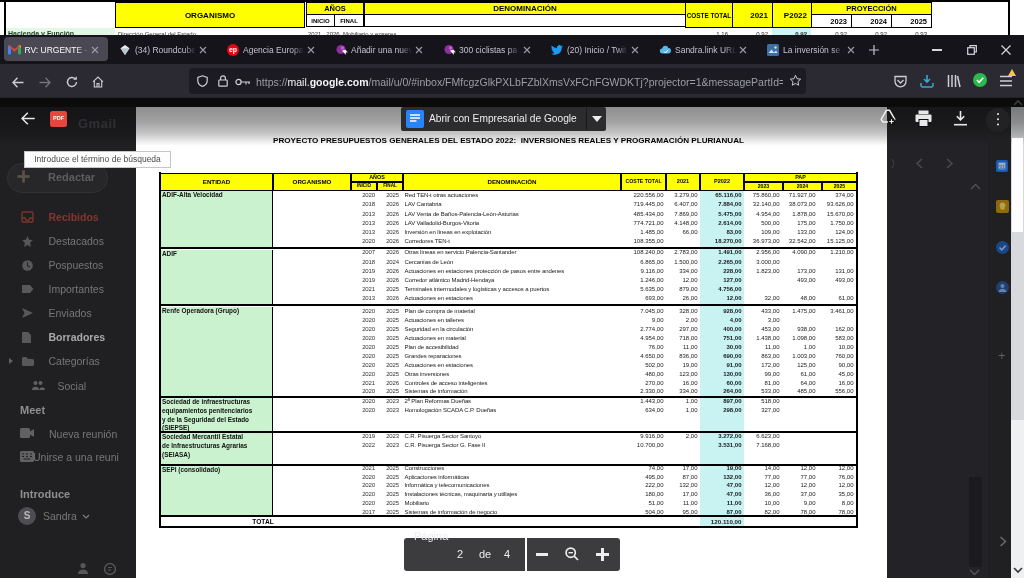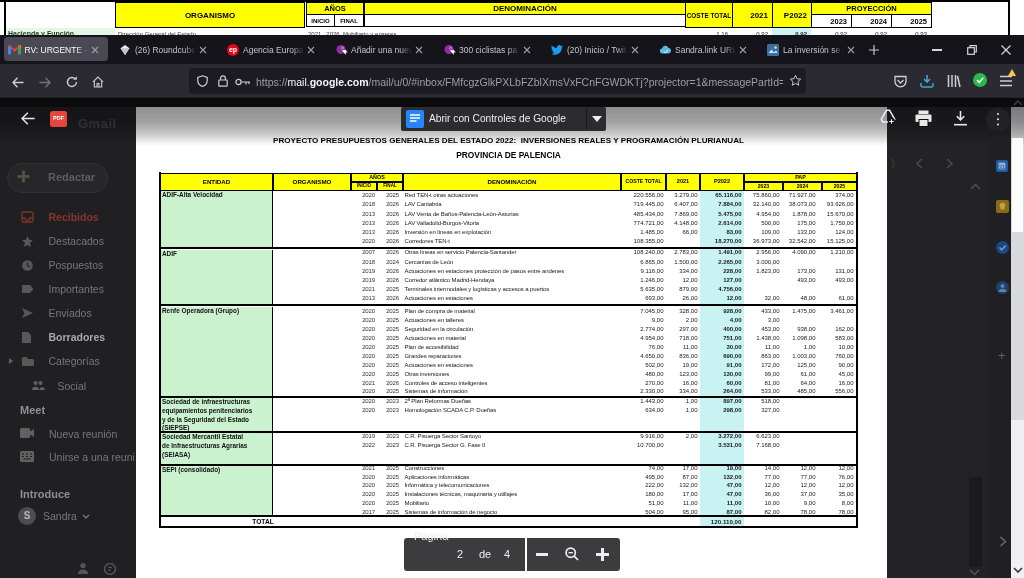--- a/index.html
+++ b/index.html
@@ -53,21 +53,21 @@
       <path d="M0 1.5h1.5L6.5 5 11.5 1.5H13L6.5 7.8z" fill="#ea4335"></path>
     </svg>
 <div class="a" style="left:24.5px;top:45px;width:66px;overflow:hidden;font-size:8.5px;color:#fbfbfe;white-space:nowrap;-webkit-mask-image:linear-gradient(to right,#000 78%,transparent 97%)">RV: URGENTE - F</div>
 <svg class="a" style="left:91px;top:45.5px" width="8" height="8" viewBox="0 0 8 8">
       <path d="M1 1l6 6M7 1L1 7" stroke="#9d9da7" stroke-width="1.1"></path>
     </svg>
 <svg class="a" style="left:119px;top:44px" width="12" height="12" viewBox="0 0 12 12">
       <path d="M6 1l4.5 3.2L6 11 1.5 4.2z" fill="#e8eef1"></path>
       <path d="M1.5 4.2h9L6 11z" fill="#b8c8cf"></path>
     </svg>
-<div class="a" style="left:135px;top:45px;width:63px;overflow:hidden;font-size:8.5px;color:#c3c3cc;white-space:nowrap;-webkit-mask-image:linear-gradient(to right,#000 78%,transparent 97%)">(26) Roundcube</div>
+<div class="a" style="left:135px;top:45px;width:63px;overflow:hidden;font-size:8.5px;color:#c3c3cc;white-space:nowrap;-webkit-mask-image:linear-gradient(to right,#000 78%,transparent 97%)">(34) Roundcube</div>
 <svg class="a" style="left:199px;top:45.5px" width="8" height="8" viewBox="0 0 8 8">
       <path d="M1 1l6 6M7 1L1 7" stroke="#9d9da7" stroke-width="1.1"></path>
     </svg>
 <div class="a" style="left:227px;top:44px;width:12px;height:12px;border-radius:6px;background:#e30613;color:#fff;font-size:7px;font-weight:bold;text-align:center;line-height:12px">ep</div>
 <div class="a" style="left:243px;top:45px;width:63px;overflow:hidden;font-size:8.5px;color:#c3c3cc;white-space:nowrap;-webkit-mask-image:linear-gradient(to right,#000 78%,transparent 97%)">Agencia Europa</div>
 <svg class="a" style="left:307px;top:45.5px" width="8" height="8" viewBox="0 0 8 8">
       <path d="M1 1l6 6M7 1L1 7" stroke="#9d9da7" stroke-width="1.1"></path>
     </svg>
 <svg class="a" style="left:335px;top:44px" width="13" height="13" viewBox="0 0 13 13">
       <circle cx="6" cy="5.5" r="4.5" fill="#8e2f9e"></circle>
@@ -225,37 +225,36 @@
 <div class="a" style="left:20px;top:404px;font-size:11px;font-weight:bold;color:#8f8f8f">Meet</div>
 <svg class="a" style="left:20px;top:428px" width="14" height="10" viewBox="0 0 14 10">
       <rect width="10" height="10" rx="1.5" fill="#616161"></rect>
       <path d="M10 3.5L14 1v8l-4-2.5z" fill="#616161"></path>
     </svg>
 <div class="sideitem" style="left:49px;top:427.5px;font-size:10.5px">Nueva reunión</div>
 <svg class="a" style="left:20px;top:451px" width="14" height="11" viewBox="0 0 14 11">
       <rect width="14" height="11" rx="1.5" fill="#616161"></rect>
       <path d="M2 3h2M6 3h2M10 3h2M2 5.5h2M6 5.5h2M10 5.5h2M3.5 8h7" stroke="#202023" stroke-width="1"></path>
     </svg>
-<div class="sideitem" style="left:49px;top:451px;font-size:10.5px">Unirse a una reuni</div>
+<div class="sideitem" style="left:33px;top:451px;font-size:10.5px">Unirse a una reuni</div>
 <div class="a" style="left:20px;top:488px;font-size:11px;font-weight:bold;color:#8f8f8f">Introduce</div>
 <div class="a" style="left:18px;top:507px;width:18px;height:18px;border-radius:9px;background:#4e4e52;color:#b9b9bd;font-size:10px;font-weight:bold;text-align:center;line-height:18px">S</div>
 <div class="sideitem" style="left:43px;top:510px;font-size:10.5px">Sandra</div>
 <svg class="a" style="left:82px;top:514px" width="8" height="5" viewBox="0 0 8 5">
       <path d="M1 1l3 3 3-3" stroke="#7d7d7d" stroke-width="1.2" fill="none"></path>
     </svg>
 <svg class="a" style="left:77px;top:562px" width="12" height="13" viewBox="0 0 12 13">
       <circle cx="6" cy="3.5" r="2.6" fill="#565656"></circle>
       <path d="M1 12c0-3 2.2-4.6 5-4.6s5 1.6 5 4.6z" fill="#565656"></path>
     </svg>
 <svg class="a" style="left:104px;top:563px" width="12" height="12" viewBox="0 0 12 12">
       <circle cx="6" cy="6" r="5.4" fill="none" stroke="#565656" stroke-width="1.4"></circle>
       <path d="M4 4.5h4M4 7h3" stroke="#565656" stroke-width="1.2"></path>
     </svg>
 <div class="a" style="left:160px;top:136px;width:697px;text-align:center;font-size:8.1px;font-weight:bold;color:#000;white-space:nowrap">PROYECTO PRESUPUESTOS GENERALES DEL ESTADO 2022:&nbsp; INVERSIONES REALES Y PROGRAMACIÓN PLURIANUAL</div>
-<div class="a" style="left:160px;top:149.5px;width:697px;text-align:center;font-size:8.4px;font-weight:bold;color:#000">PROVINCIA DE PALENCIA</div>
 <div class="a" style="left:700px;top:191px;width:44px;height:334.5px;background:#c9f3f3"></div>
 <div class="a yc" style="left:160px;top:172.5px;width:113px;height:18.5px;font-size:6.2px;line-height:1">ENTIDAD</div>
 <div class="a yc" style="left:273px;top:172.5px;width:78px;height:18.5px;font-size:6.2px;line-height:1">ORGANISMO</div>
 <div class="a yc" style="left:351px;top:172.5px;width:52px;height:9.5px;font-size:5.4px;line-height:1">AÑOS</div>
 <div class="a yc" style="left:351px;top:182px;width:26px;height:9px;font-size:4.6px;line-height:1">INICIO</div>
 <div class="a yc" style="left:377px;top:182px;width:26px;height:9px;font-size:4.6px;line-height:1">FINAL</div>
 <div class="a yc" style="left:403px;top:172.5px;width:218px;height:18.5px;font-size:6.2px;line-height:1">DENOMINACIÓN</div>
 <div class="a yc" style="left:621px;top:172.5px;width:45px;height:18.5px;font-size:5.2px;line-height:1">COSTE TOTAL</div>
 <div class="a yc" style="left:666px;top:172.5px;width:34px;height:18.5px;font-size:5.6px;line-height:1">2021</div>
 <div class="a yc" style="left:700px;top:172.5px;width:44px;height:18.5px;font-size:5.6px;line-height:1">P2022</div>
@@ -584,21 +583,21 @@
 <div class="a" style="left:78px;top:116px;font-size:13px;font-weight:bold;color:rgba(200,200,200,0.14);letter-spacing:0.5px">Gmail</div>
 <svg class="a" style="left:21px;top:112px" width="14" height="13" viewBox="0 0 14 13">
       <path d="M6.8 0.8L1 6.5l5.8 5.7M1 6.5h12.7" stroke="#e8e8e8" stroke-width="1.5" fill="none"></path>
     </svg>
 <div class="a" style="left:50px;top:111px;width:17px;height:15.5px;background:#e8453c;border-radius:2.5px;color:#fff;font-size:5.5px;font-weight:bold;text-align:center;line-height:15.5px">PDF</div>
 <div class="a" style="left:401px;top:107px;width:205px;height:24px;background:#2c2c2f;border-radius:2px"></div>
 <div class="a" style="left:406px;top:110px;width:17.5px;height:17.5px;background:#2684fc;border-radius:2px"></div>
 <svg class="a" style="left:410px;top:114px" width="10" height="10" viewBox="0 0 10 10">
       <path d="M0 1h10M0 4h10M0 7h6.5" stroke="#fff" stroke-width="1.7"></path>
     </svg>
-<div class="a" style="left:429px;top:112.5px;font-size:10.2px;color:#ededed;white-space:nowrap">Abrir con Controles de Google</div>
+<div class="a" style="left:429px;top:112.5px;font-size:10.2px;color:#ededed;white-space:nowrap">Abrir con Empresarial de Google</div>
 <div class="a" style="left:586px;top:108px;width:1px;height:22px;background:#1a1a1a"></div>
 <div class="a" style="left:592px;top:116px;width:0;height:0;border-left:5px solid transparent;border-right:5px solid transparent;border-top:6px solid #ededed"></div>
 <svg class="a" style="left:880px;top:109px" width="16" height="17" viewBox="0 0 16 17">
       <path d="M6.5 1.2h3l5.3 9.2-1.5 2.6H2.7l-1.5-2.6z" stroke="#f0f0f0" stroke-width="1.5" fill="none" stroke-linejoin="round"></path>
       <circle cx="11.5" cy="12.5" r="3.6" fill="#111"></circle>
       <path d="M11.5 10.3v4.4M9.3 12.5h4.4" stroke="#f0f0f0" stroke-width="1.2"></path>
     </svg>
 <svg class="a" style="left:915px;top:110px" width="17" height="17" viewBox="0 0 17 17">
       <rect x="3.5" y="0.5" width="10" height="3.5" fill="#e8e8e8"></rect>
       <rect x="0.5" y="4.5" width="16" height="7.5" rx="1" fill="#e8e8e8"></rect>
@@ -649,12 +648,13 @@
 <svg class="a" style="left:969px;top:569px" width="11" height="7" viewBox="0 0 11 7">
       <path d="M1 1l4.5 4.5L10 1" stroke="#555" stroke-width="1.5" fill="none"></path>
     </svg>
 <svg class="a" style="left:1013px;top:99px" width="10" height="7" viewBox="0 0 10 7">
       <path d="M1 6l4-4 4 4" stroke="#3a3a3a" stroke-width="1.6" fill="none"></path>
     </svg>
 <div class="a" style="left:1012px;top:138px;width:11px;height:94px;background:#fdfdfd"></div>
 <svg class="a" style="left:1013px;top:567px" width="10" height="7" viewBox="0 0 10 7">
       <path d="M1 1l4 4 4-4" stroke="#3a3a3a" stroke-width="1.6" fill="none"></path>
     </svg>
+<div class="a" style="left:24px;top:151px;width:147px;height:17px;background:#fdfdfd;border:1px solid #c6c6c6;color:#4a4a4a;font-size:8.5px;line-height:15px;text-align:center;white-space:nowrap">Introduce el término de búsqueda</div>
 </div>
 </body></html>

